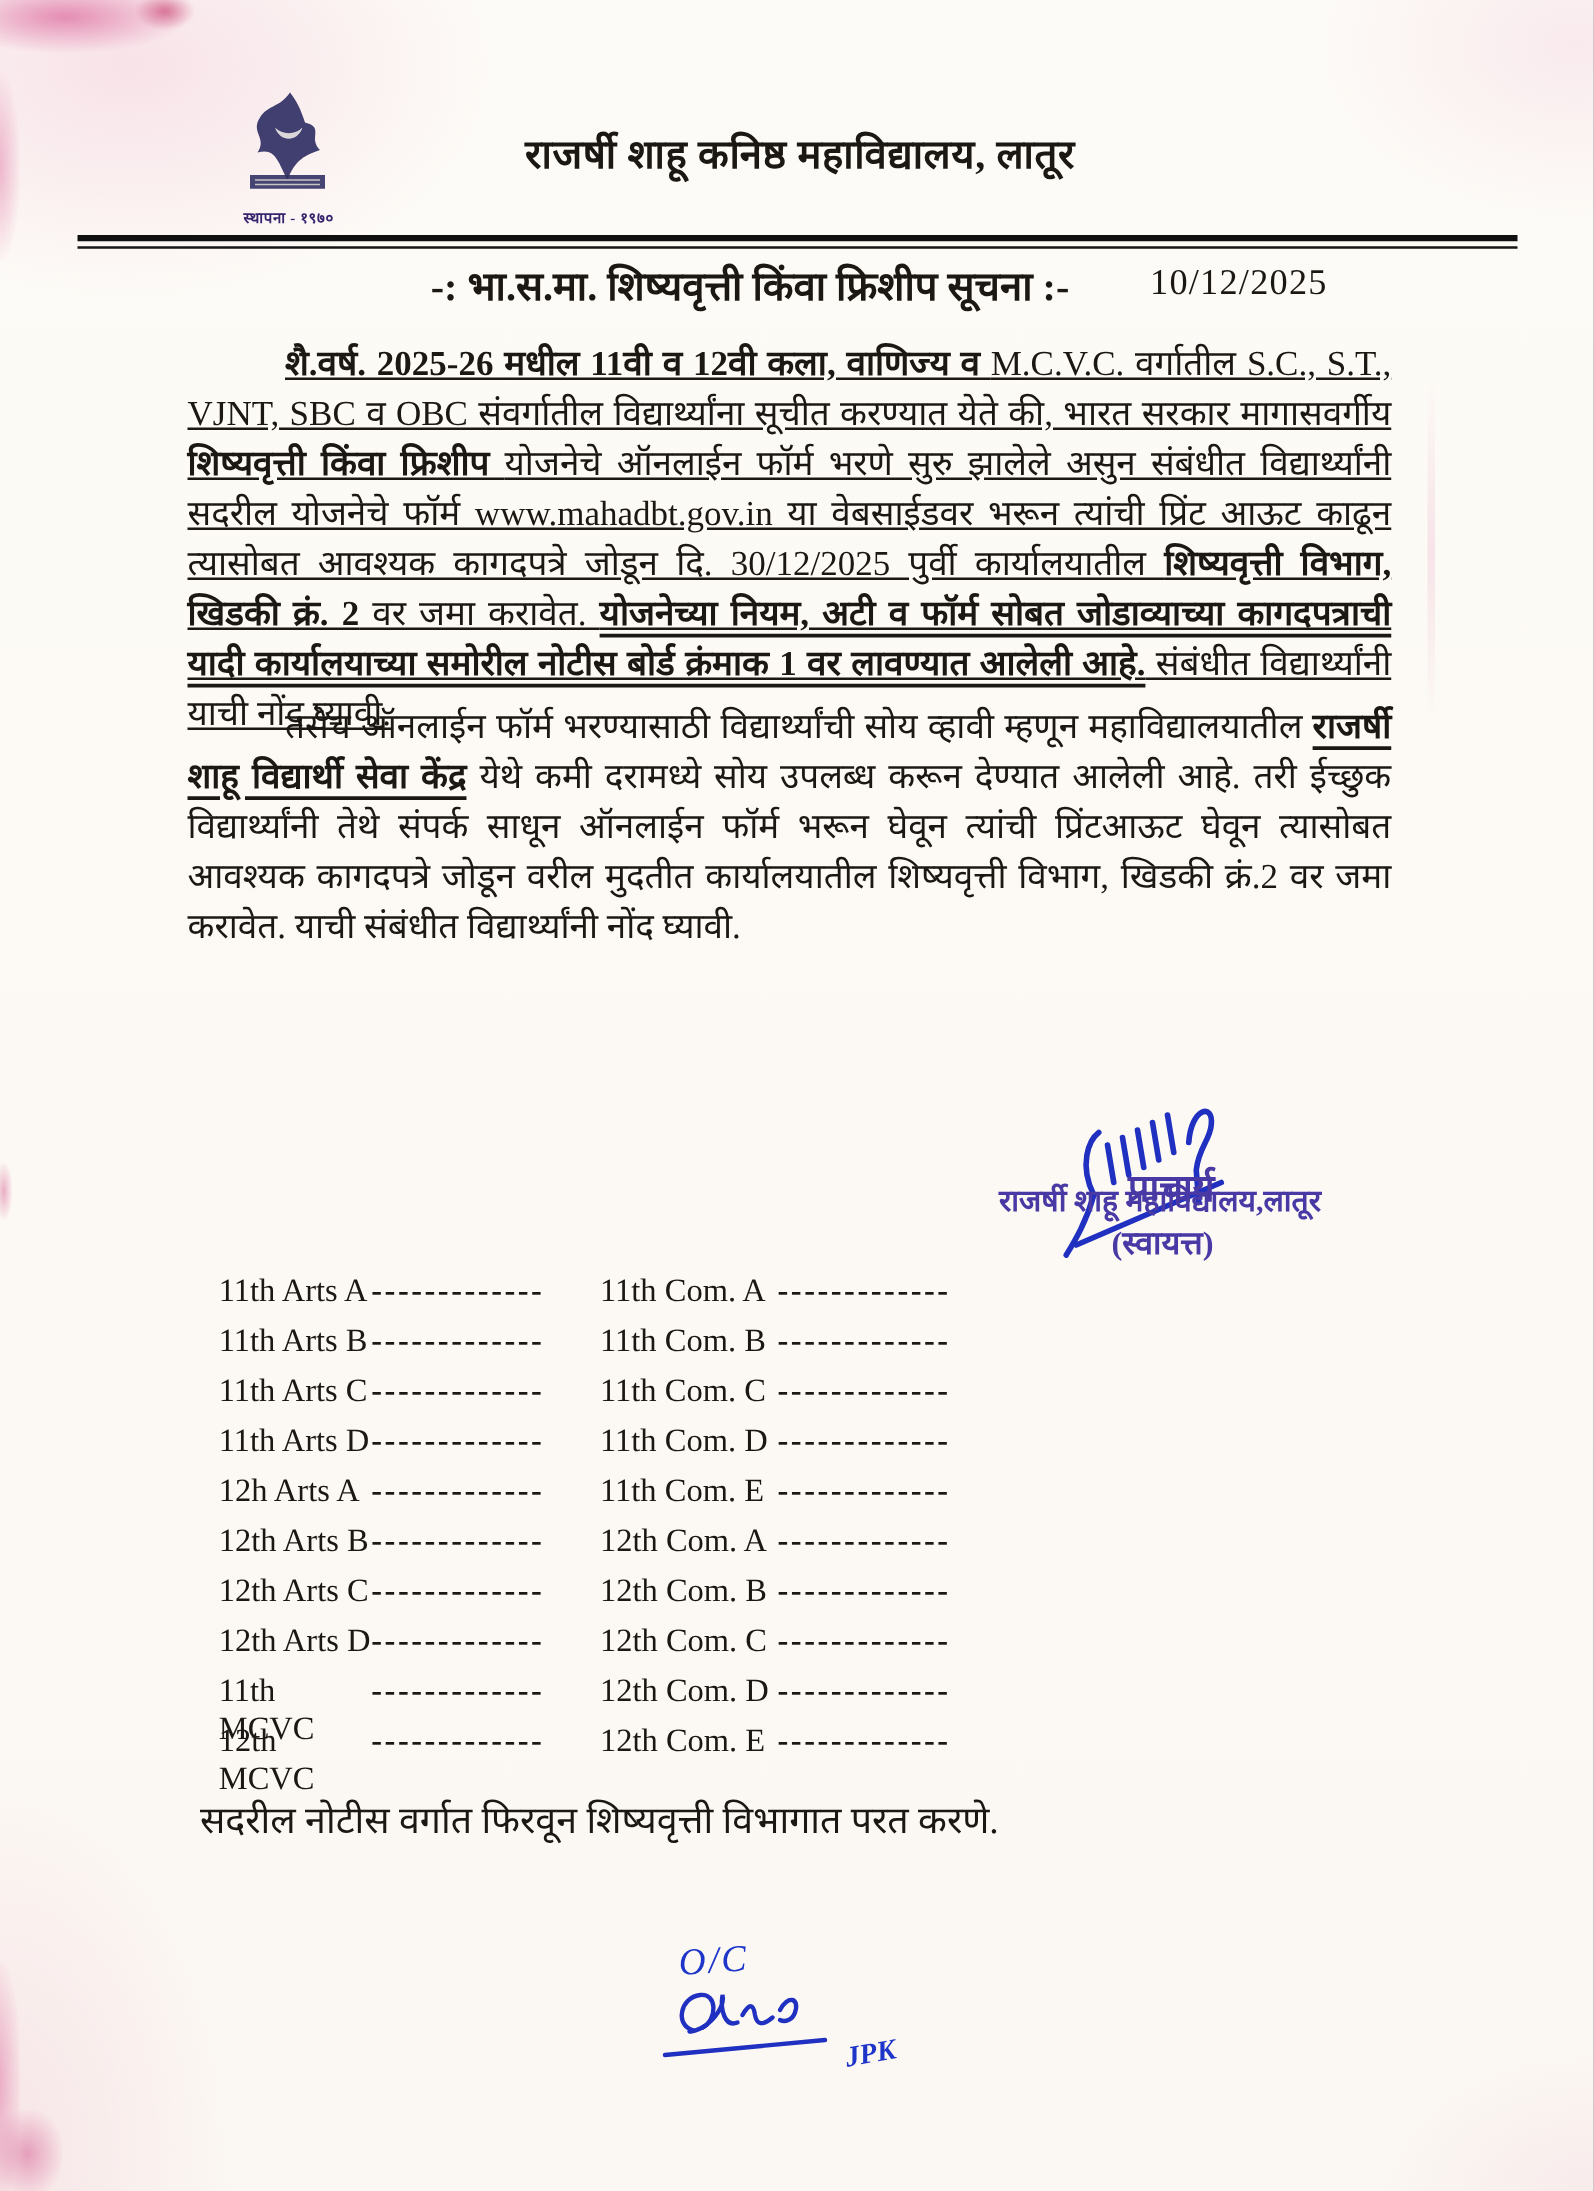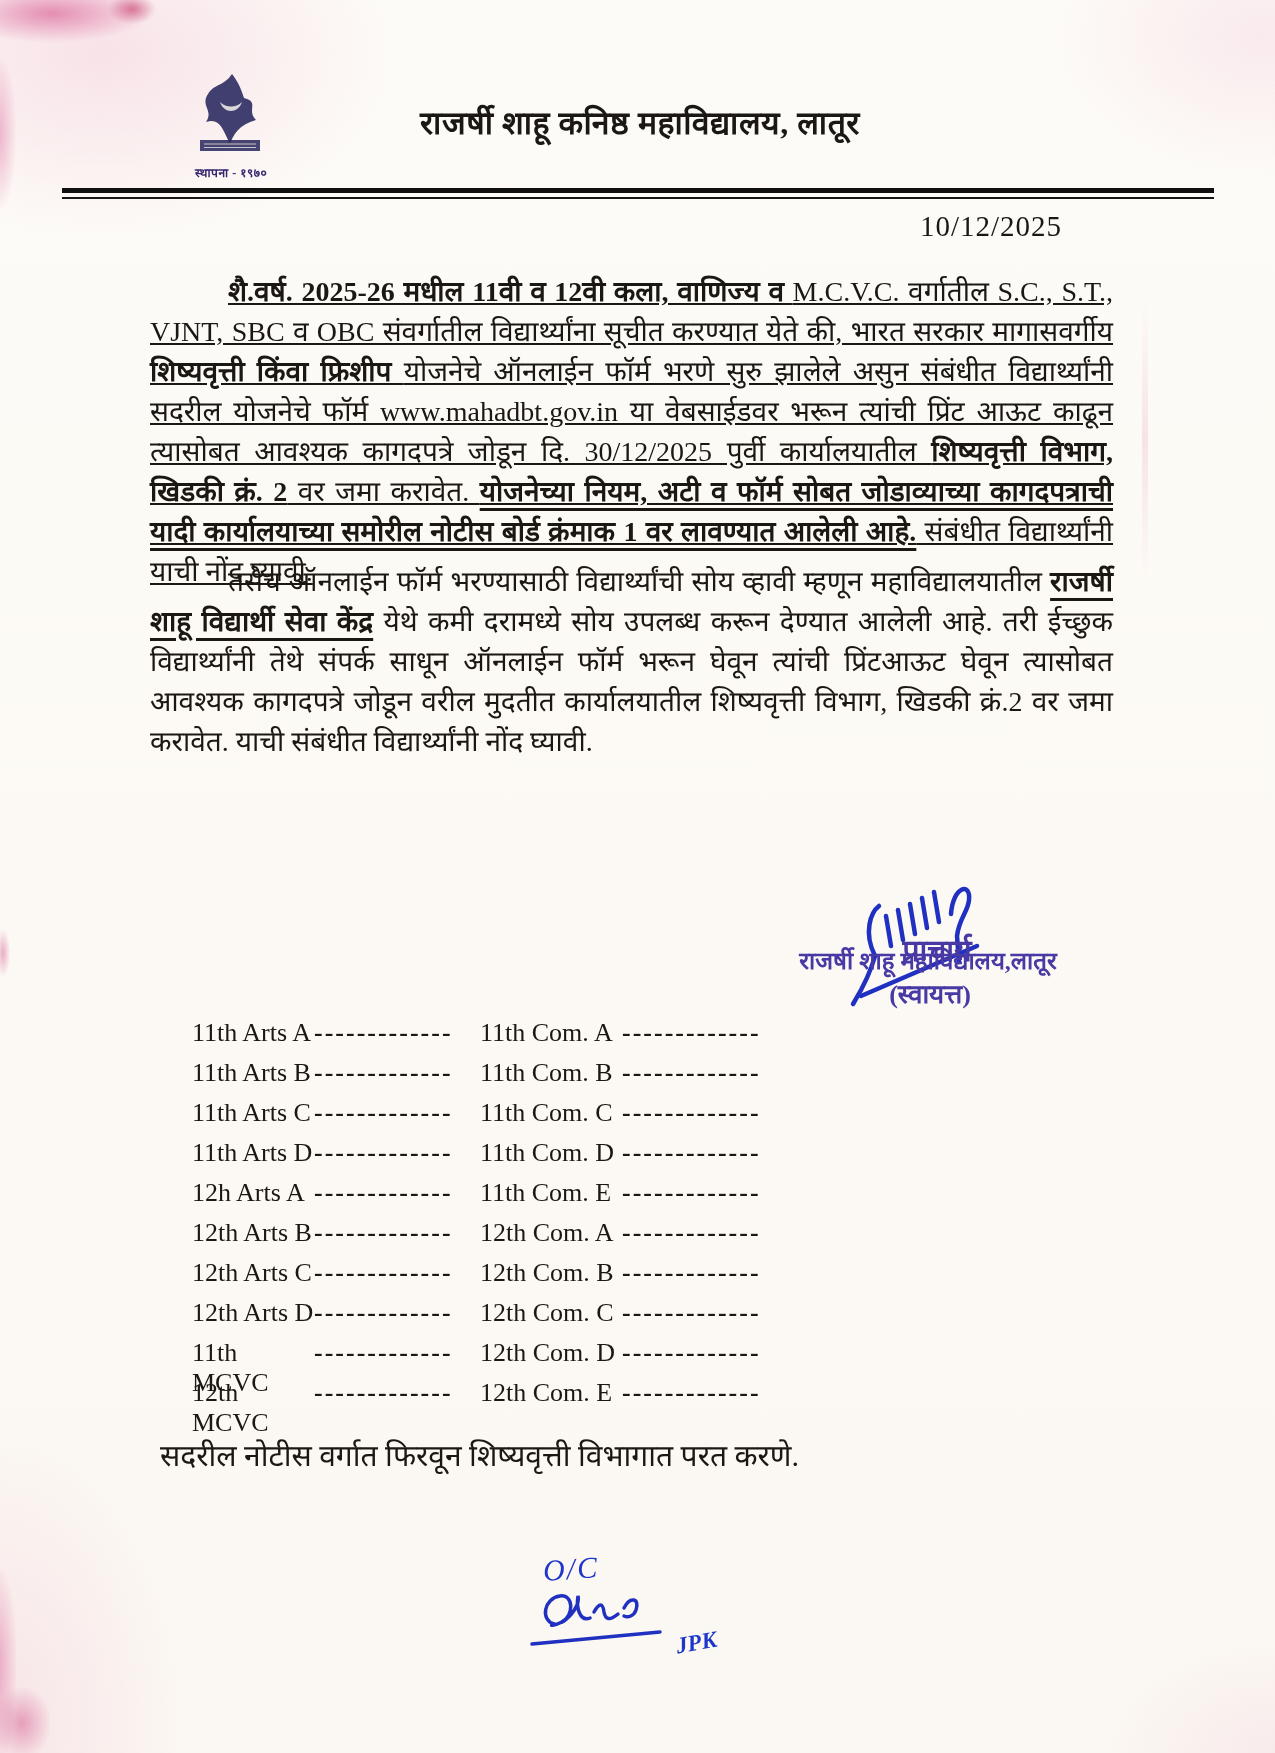--- a/index.html
+++ b/index.html
@@ -49,21 +49,21 @@
 
   
   .sig-svg{position:absolute;left:845px;top:852px;width:160px;height:160px;}
   .stamp{position:absolute;color:#4839a5;font-weight:bold;text-align:center;}
   .stamp-designation{left:872px;top:903px;width:130px;font-size:30px;margin-top:26px;}
   .stamp-line1{left:758px;top:943px;width:340px;font-size:24px;}
   .stamp-line2{left:820px;top:975px;width:220px;font-size:26px;}
 
   
   .class-col{position:absolute;top:1018px;}
-  .class-col-left{left:192px;width:290px;}
+  .class-col-left{left:175px;width:290px;}
   .class-col-right{left:480px;width:290px;}
   .class-row{display:flex;height:40px;align-items:baseline;font-size:26px;}
   .class-col-left .class-label{width:122px;flex:0 0 auto;}
   .class-col-right .class-label{width:142px;flex:0 0 auto;font-family:Liberation Serif, serif;}
   .class-dashes{font-weight:bold;letter-spacing:2px;white-space:nowrap;}
 
   .footer-line{position:absolute;left:160px;top:1434px;width:760px;font-size:30px;}
 
   
   .hand{color:#1d35c9;}
@@ -92,20 +92,21 @@
         <rect x="14" y="68" width="60" height="11" fill="#2b2b60" opacity="0.88"></rect>
         <line x1="18" y1="72" x2="70" y2="72" stroke="#e9e4da" stroke-width="1.2" opacity="0.8"></line>
         <line x1="18" y1="75.5" x2="70" y2="75.5" stroke="#e9e4da" stroke-width="1.2" opacity="0.8"></line>
       </svg>
     </span>
     <div class="logo-caption">स्थापना - १९७०</div>
   </div>
   <div class="college-line">राजर्षी शाहू कनिष्ठ महाविद्यालय, लातूर</div>
   <div class="rule"></div>
 
+  <div class="notice-title">-: भा.स.मा. शिष्यवृत्ती किंवा फ्रिशीप सूचना :-</div>
   <div class="notice-date">10/12/2025</div>
 
   <div class="para para1"><span class="seg-b ">शै.वर्ष. 2025-26 मधील 11वी व 12वी कला, वाणिज्य व </span><span class="">M.C.V.C. वर्गातील S.C., S.T., VJNT, SBC व OBC संवर्गातील विद्यार्थ्यांना सूचीत करण्यात येते की, भारत सरकार मागासवर्गीय </span><span class="seg-b ">शिष्यवृत्ती किंवा फ्रिशीप </span><span class="">योजनेचे ऑनलाईन फॉर्म भरणे सुरु झालेले असुन संबंधीत विद्यार्थ्यांनी सदरील योजनेचे फॉर्म www.mahadbt.gov.in या वेबसाईडवर भरून त्यांची प्रिंट आऊट काढून त्यासोबत आवश्यक कागदपत्रे जोडून दि. 30/12/2025 पुर्वी कार्यालयातील </span><span class="seg-b ">शिष्यवृत्ती विभाग, खिडकी क्रं. 2</span><span class=""> वर जमा करावेत. </span><span class="seg-b seg-u">योजनेच्या नियम, अटी व फॉर्म सोबत जोडाव्याच्या कागदपत्राची यादी कार्यालयाच्या समोरील नोटीस बोर्ड क्रंमाक 1 वर लावण्यात आलेली आहे.</span><span class=""> संबंधीत विद्यार्थ्यांनी याची नोंद घ्यावी.</span></div>
   <div class="para para2"><span class="">तसेच ऑनलाईन फॉर्म भरण्यासाठी विद्यार्थ्यांची सोय व्हावी म्हणून महाविद्यालयातील </span><span class="seg-b seg-u">राजर्षी शाहू विद्यार्थी सेवा केंद्र</span><span class=""> येथे कमी दरामध्ये सोय उपलब्ध करून देण्यात आलेली आहे. तरी ईच्छुक विद्यार्थ्यांनी तेथे संपर्क साधून ऑनलाईन फॉर्म भरून घेवून त्यांची प्रिंटआऊट घेवून त्यासोबत आवश्यक कागदपत्रे जोडून वरील मुदतीत कार्यालयातील शिष्यवृत्ती विभाग, खिडकी क्रं.2 वर जमा करावेत. याची संबंधीत विद्यार्थ्यांनी नोंद घ्यावी.</span></div>
 
 
   <svg class="sig-svg" viewBox="0 0 160 160">
     <g stroke="#2030c0" stroke-width="4.5" fill="none" stroke-linecap="round">
       <path d="M30,104 C18,80 26,60 34,54"></path>
       <path d="M46,94 L41,64"></path>

